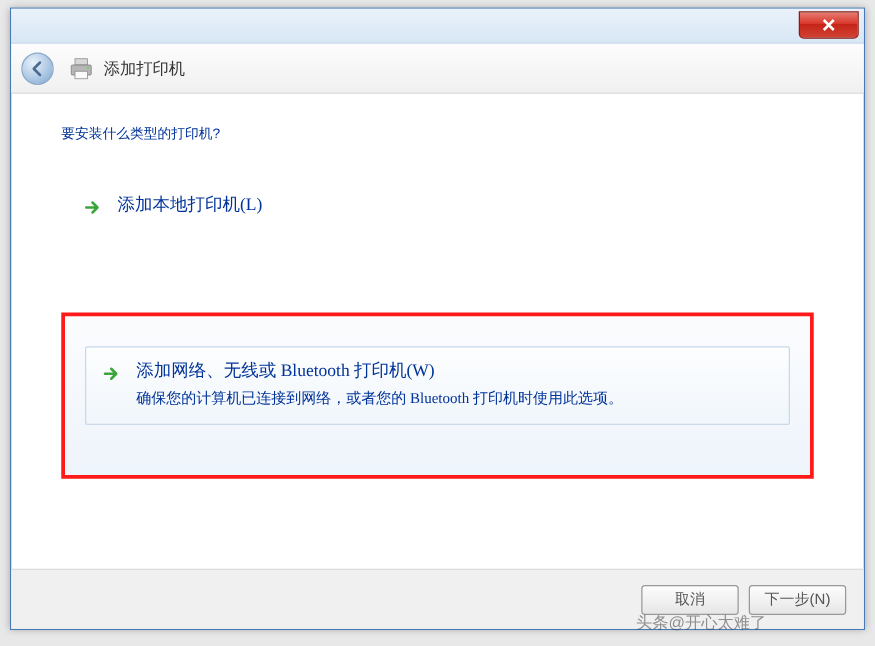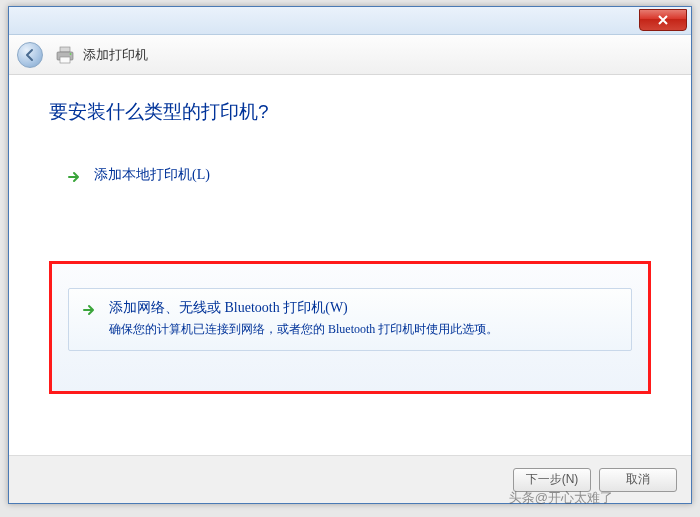--- a/index.html
+++ b/index.html
@@ -73,21 +73,21 @@
     }
     .header-title {
       margin-left: 8px;
       font-size: 13px;
       color: #333;
     }
     .content {
       padding: 24px 40px;
     }
     .question {
-      font-size: 19px;
+      font-size: 11px;
       color: #003399;
       font-weight: 400;
       margin-bottom: 28px;
     }
     .option {
       padding: 12px 16px 14px 16px;
       margin-bottom: 8px;
       display: flex;
       align-items: flex-start;
       cursor: pointer;
@@ -222,20 +222,20 @@
         <div class="opt-text">
           <div class="opt-title">添加网络、无线或 Bluetooth 打印机(W)</div>
           <div class="opt-desc">确保您的计算机已连接到网络，或者您的 Bluetooth 打印机时使用此选项。</div>
         </div>
       </div>
     </div>
   </div>
 
   <div class="footer">
     <div class="footer-group">
+      <div class="footer-btn">取消</div>
       <div class="footer-btn">下一步(N)</div>
-      <div class="footer-btn">取消</div>
     </div>
   </div>
 
 </div>
 
 <div class="watermark">头条@开心太难了</div>
 
 </body></html>

